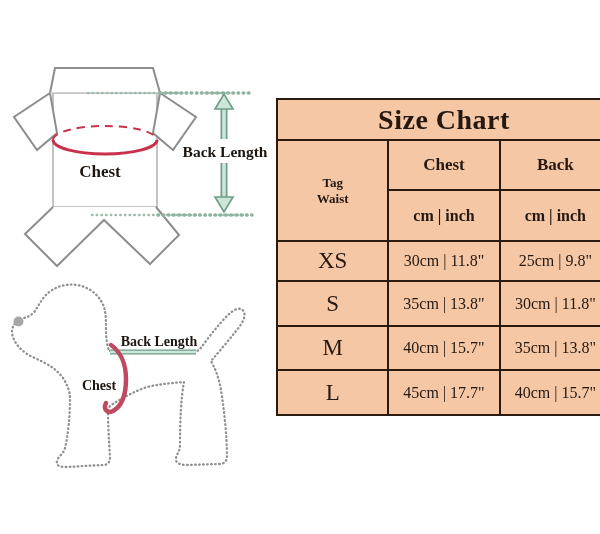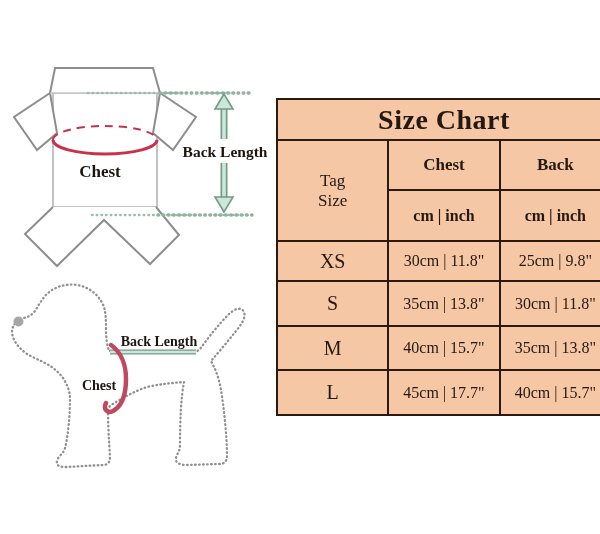--- a/index.html
+++ b/index.html
@@ -6,25 +6,25 @@
   .stage{position:relative;width:600px;height:534px;background:#ffffff;overflow:hidden;
          font-family:"Liberation Serif","DejaVu Serif",serif;}
   .diagram-layer{position:absolute;left:0;top:0;width:600px;height:534px;}
   svg text{font-family:"Liberation Serif","DejaVu Serif",serif;font-weight:bold;fill:#1c1510;}
 
   .size-table{position:absolute;left:276px;top:98px;width:336px;border-collapse:collapse;
               table-layout:fixed;background:#f6c7a4;border:2px solid #2a1a10;color:#241811;}
   .size-table td{border:2px solid #2a1a10;text-align:center;vertical-align:middle;
                  padding:0;overflow:hidden;}
   .title-cell{font-size:28px;font-weight:bold;height:39px;letter-spacing:0.5px;}
-  .tag-cell{font-size:17px;font-weight:normal;margin-top:37px;}
+  .tag-cell{font-size:13px;font-weight:bold;margin-top:37px;}
   .tag-cell .stack{display:flex;flex-direction:column;justify-content:space-evenly;height:100%;}
   .head-cell{font-size:17px;font-weight:bold;height:48px;}
   .unit-cell{font-size:16px;font-weight:bold;height:49px;margin-top:36px;}
-  .row-tag{font-size:20px;}
+  .row-tag{font-size:23px;}
   .data-cell{font-size:16px;}
   .col-tag{width:62px;}
   .col-chest{width:116px;}
   .col-waist{width:142px;}
 </style>
 </head>
 <body>
 
 <div class="stage">
 
@@ -118,21 +118,21 @@
 
   <table class="size-table">
     <tbody>
         <tr>
       <td class="title-cell" colspan="3">Size Chart</td>
     </tr>
     <tr>
       <td class="tag-cell col-tag" rowspan="2">
         <div class="stack">
           <span>Tag</span>
-          <span>Size</span>
+          <span>Waist</span>
         </div>
       </td>
       <td class="head-cell col-chest">Chest</td>
       <td class="head-cell col-waist">Back</td>
     </tr>
     <tr>
       <td class="unit-cell">cm | inch</td>
       <td class="unit-cell">cm | inch</td>
     </tr>
     <tr style="height:40px">

